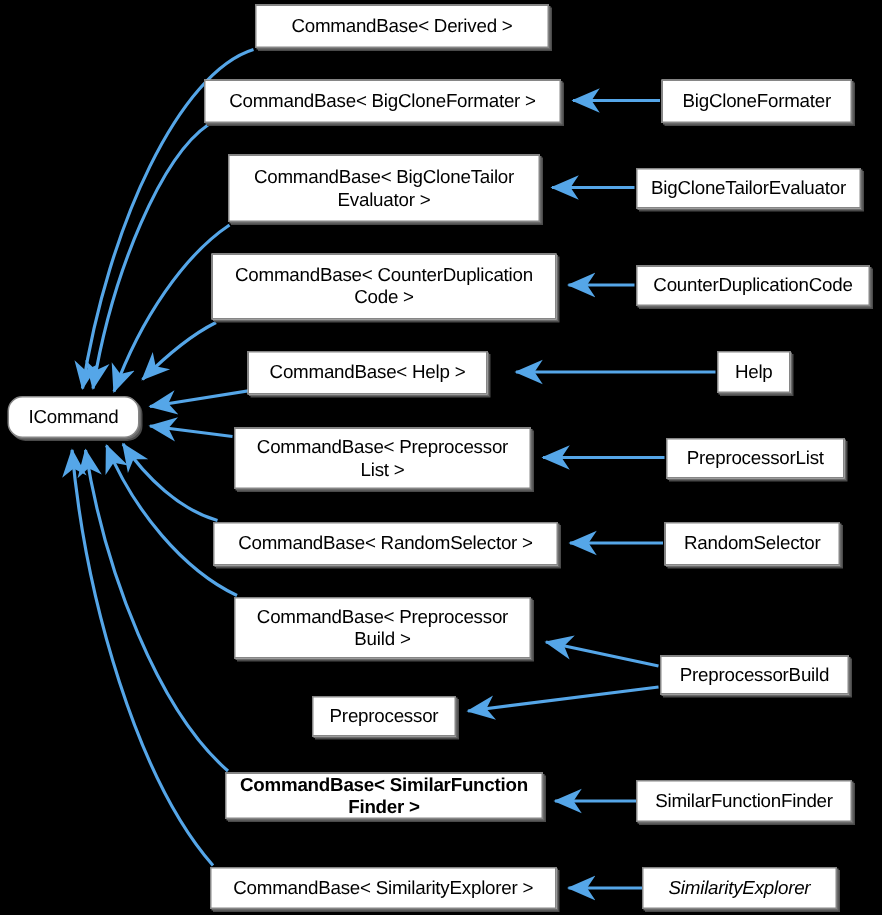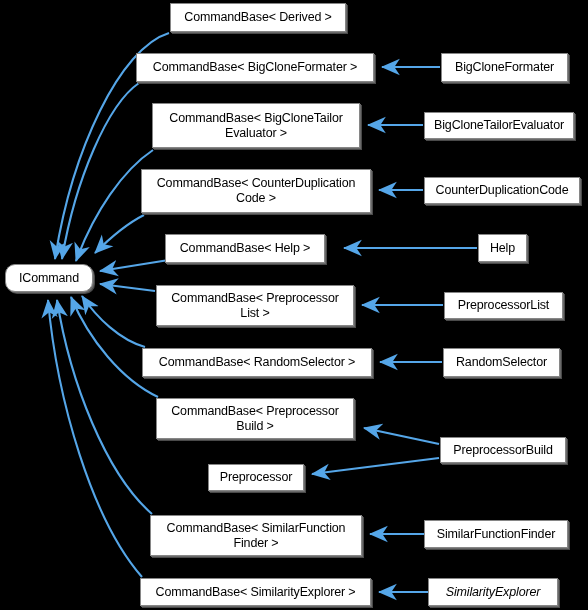--- a/index.html
+++ b/index.html
@@ -73,21 +73,21 @@
       <path d="M 442,362 L 380,362"></path>
       <path d="M 439,444 L 364,428"></path>
       <path d="M 439,458 L 312,474"></path>
       <path d="M 427,534 L 370,534"></path>
       <path d="M 439,592 L 379,592"></path>
     </g>
   </svg>
 
   <div class="node" style="left:5px;top:264px;width:88px;height:28px;border-radius:10px;">ICommand</div>
 
-  <div class="node" style="left:170px;top:3px;width:176px;height:29px;">CommandBase&lt; Derived &gt;</div>
+  <div class="node" style="left:170px;top:3px;width:196px;height:29px;">CommandBase&lt; Derived &gt;</div>
 
   <div class="node" style="left:136px;top:53px;width:238px;height:29px;">CommandBase&lt; BigCloneFormater &gt;</div>
 
   <div class="node" style="left:152px;top:103px;width:208px;height:45px;">CommandBase&lt; BigCloneTailor
 Evaluator &gt;</div>
 
   <div class="node" style="left:141px;top:169px;width:230px;height:44px;">CommandBase&lt; CounterDuplication
 Code &gt;</div>
 
   <div class="node" style="left:165px;top:234px;width:160px;height:29px;">CommandBase&lt; Help &gt;</div>
@@ -95,21 +95,21 @@
   <div class="node" style="left:156px;top:285px;width:198px;height:41px;">CommandBase&lt; Preprocessor
 List &gt;</div>
 
   <div class="node" style="left:142px;top:348px;width:230px;height:29px;">CommandBase&lt; RandomSelector &gt;</div>
 
   <div class="node" style="left:156px;top:398px;width:198px;height:41px;">CommandBase&lt; Preprocessor
 Build &gt;</div>
 
   <div class="node" style="left:208px;top:464px;width:96px;height:27px;">Preprocessor</div>
 
-  <div class="node" style="left:150px;top:515px;width:212px;height:41px;">CommandBase&lt; SimilarFunction
+  <div class="node" style="left:150px;top:515px;width:212px;height:31px;font-weight:bold;">CommandBase&lt; SimilarFunction
 Finder &gt;</div>
 
   <div class="node" style="left:140px;top:578px;width:231px;height:28px;">CommandBase&lt; SimilarityExplorer &gt;</div>
 
   <div class="node" style="left:441px;top:53px;width:127px;height:29px;">BigCloneFormater</div>
 
   <div class="node" style="left:424px;top:112px;width:150px;height:27px;">BigCloneTailorEvaluator</div>
 
   <div class="node" style="left:424px;top:177px;width:156px;height:27px;">CounterDuplicationCode</div>
 

